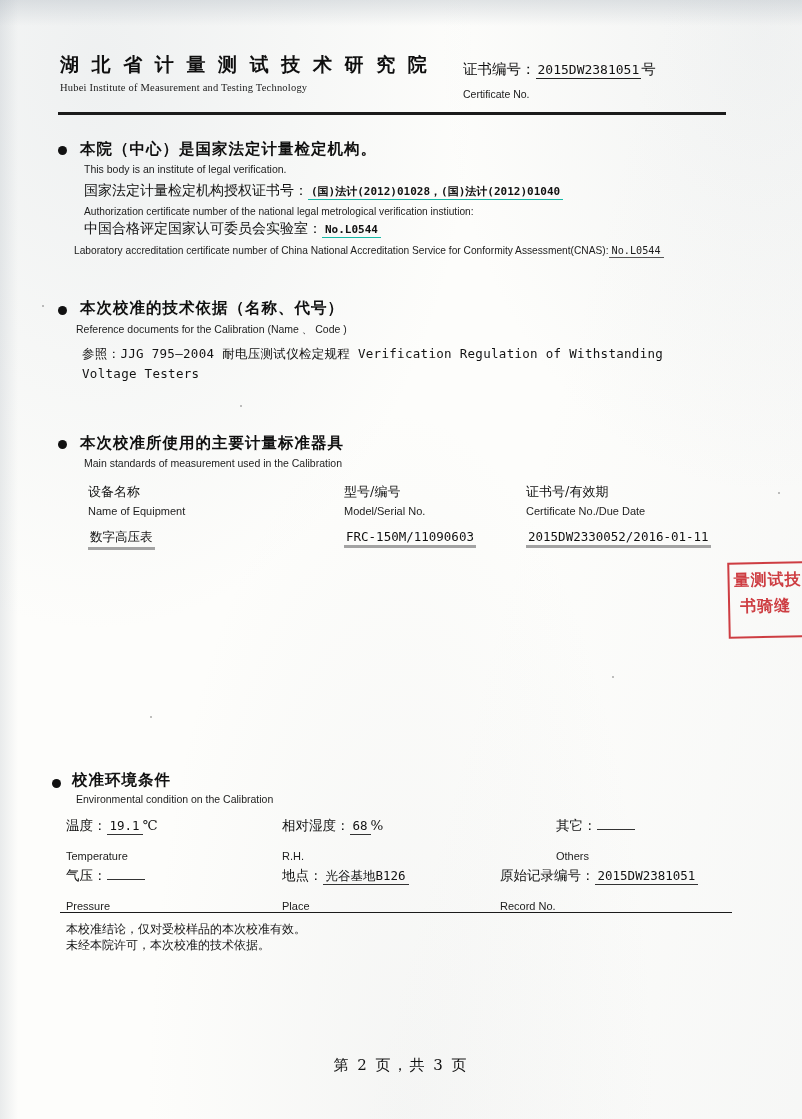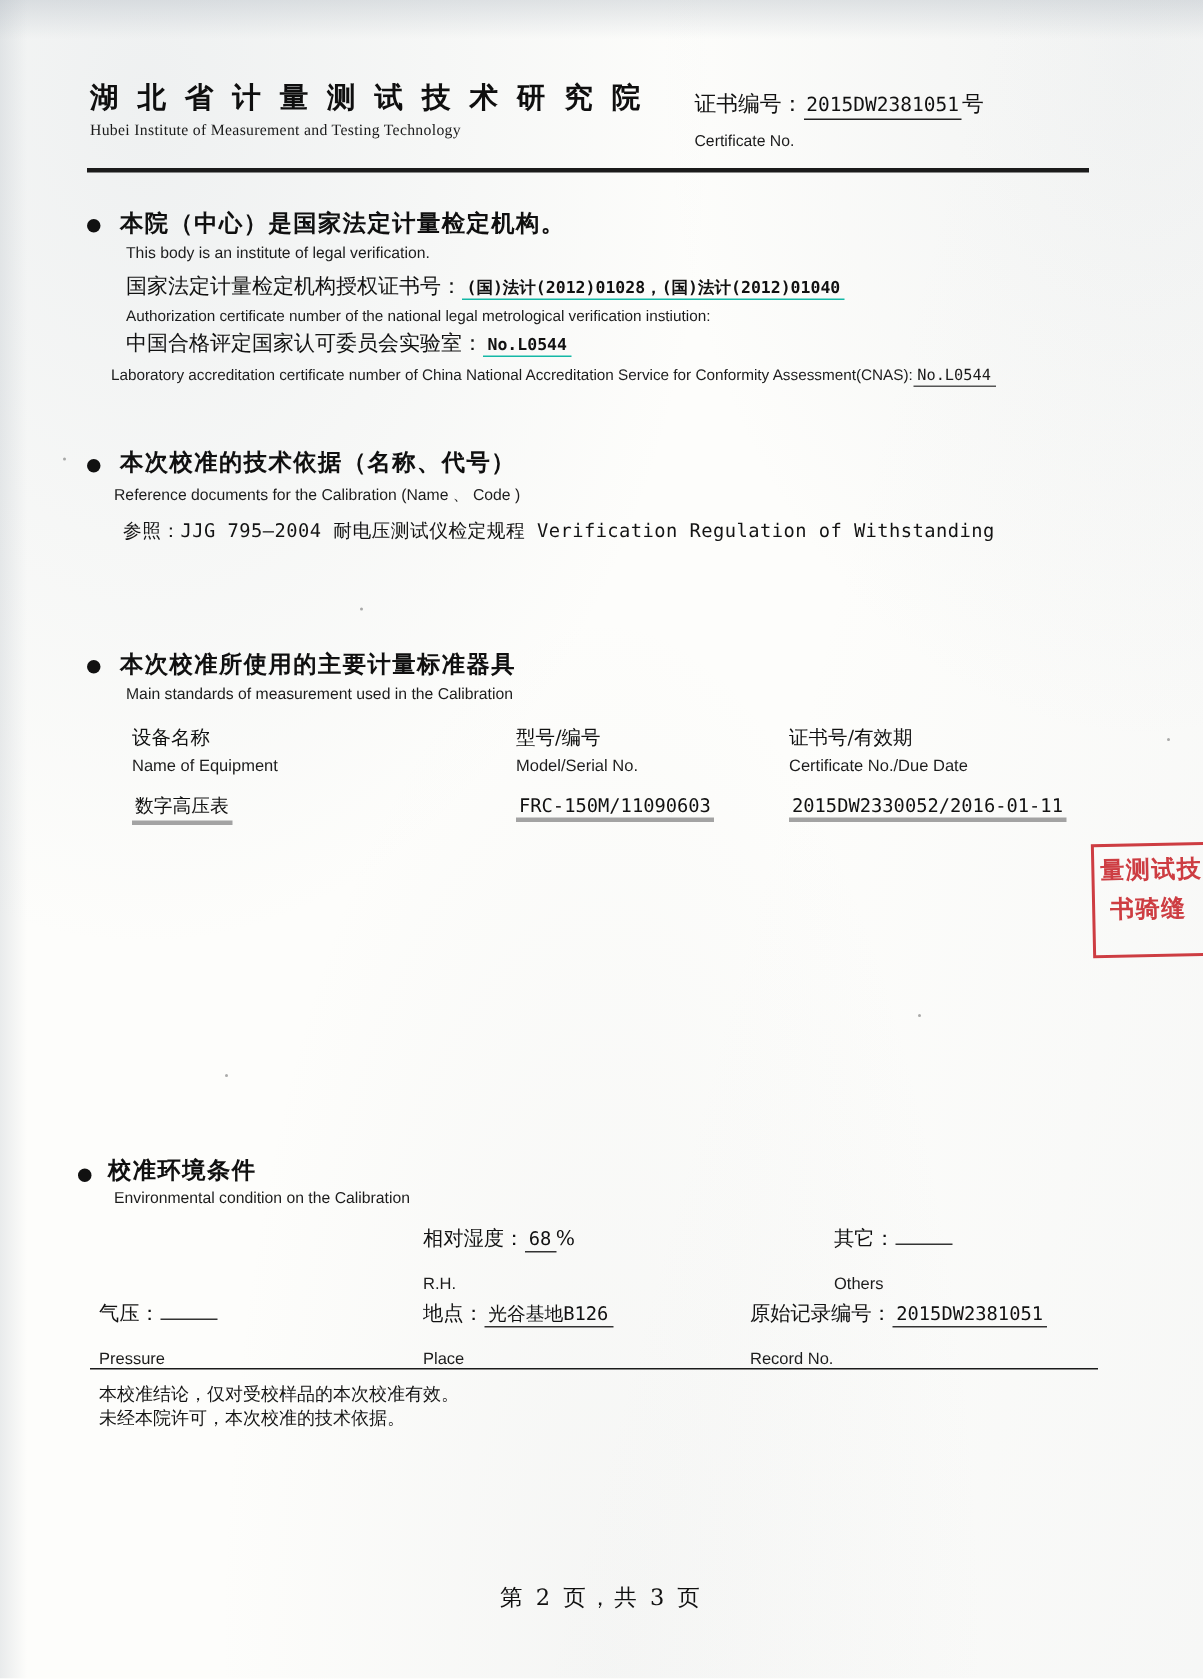--- a/index.html
+++ b/index.html
@@ -348,20 +348,21 @@
   <div class="en-line" style="left:74px; top:245px;">
     <span>Laboratory accreditation certificate number of China National Accreditation Service for Conformity Assessment(CNAS):</span><span class="u-thin">No.L0544</span>
   </div>
 
   <div class="bullet" style="left:58px; top:306px;"></div>
   <div class="sec-title-cn" style="left:80px; top:298px;">本次校准的技术依据（名称、代号）</div>
   <div class="sec-title-en" style="left:76px; top:323px;">Reference documents for the Calibration (Name 、 Code )</div>
 
   <div class="ref-text">
     <div>参照：JJG  795—2004 耐电压测试仪检定规程   Verification Regulation of Withstanding</div>
+    <div>Voltage Testers</div>
   </div>
 
   <div class="bullet" style="left:58px; top:440px;"></div>
   <div class="sec-title-cn" style="left:80px; top:433px;">本次校准所使用的主要计量标准器具</div>
   <div class="sec-title-en" style="left:84px; top:457px;">Main standards of measurement used in the Calibration</div>
 
   <div class="std-table">
     <div class="std-col" style="left:0px; width:250px;">
       <div class="std-head-cn">设备名称</div>
       <div class="std-head-en">Name of Equipment</div>
@@ -386,20 +387,26 @@
     </div>
   </div>
 
   <div class="bullet" style="left:52px; top:779px;"></div>
   <div class="sec-title-cn" style="left:72px; top:770px;">校准环境条件</div>
   <div class="sec-title-en" style="left:76px; top:793px;">Environmental condition on the Calibration</div>
 
   <div class="env">
 
     <div class="env-row">
+      <div class="env-cell" style="left:6px; top:12px;">
+        <div class="env-label-cn">
+          <span>温度：</span><span class="env-val">19.1</span><span>℃</span>
+        </div>
+        <div class="env-label-en">Temperature</div>
+      </div>
 
       <div class="env-cell" style="left:222px; top:12px;">
         <div class="env-label-cn">
           <span>相对湿度：</span><span class="env-val">68</span><span>%</span>
         </div>
         <div class="env-label-en">R.H.</div>
       </div>
 
       <div class="env-cell" style="left:496px; top:12px;">
         <div class="env-label-cn">

